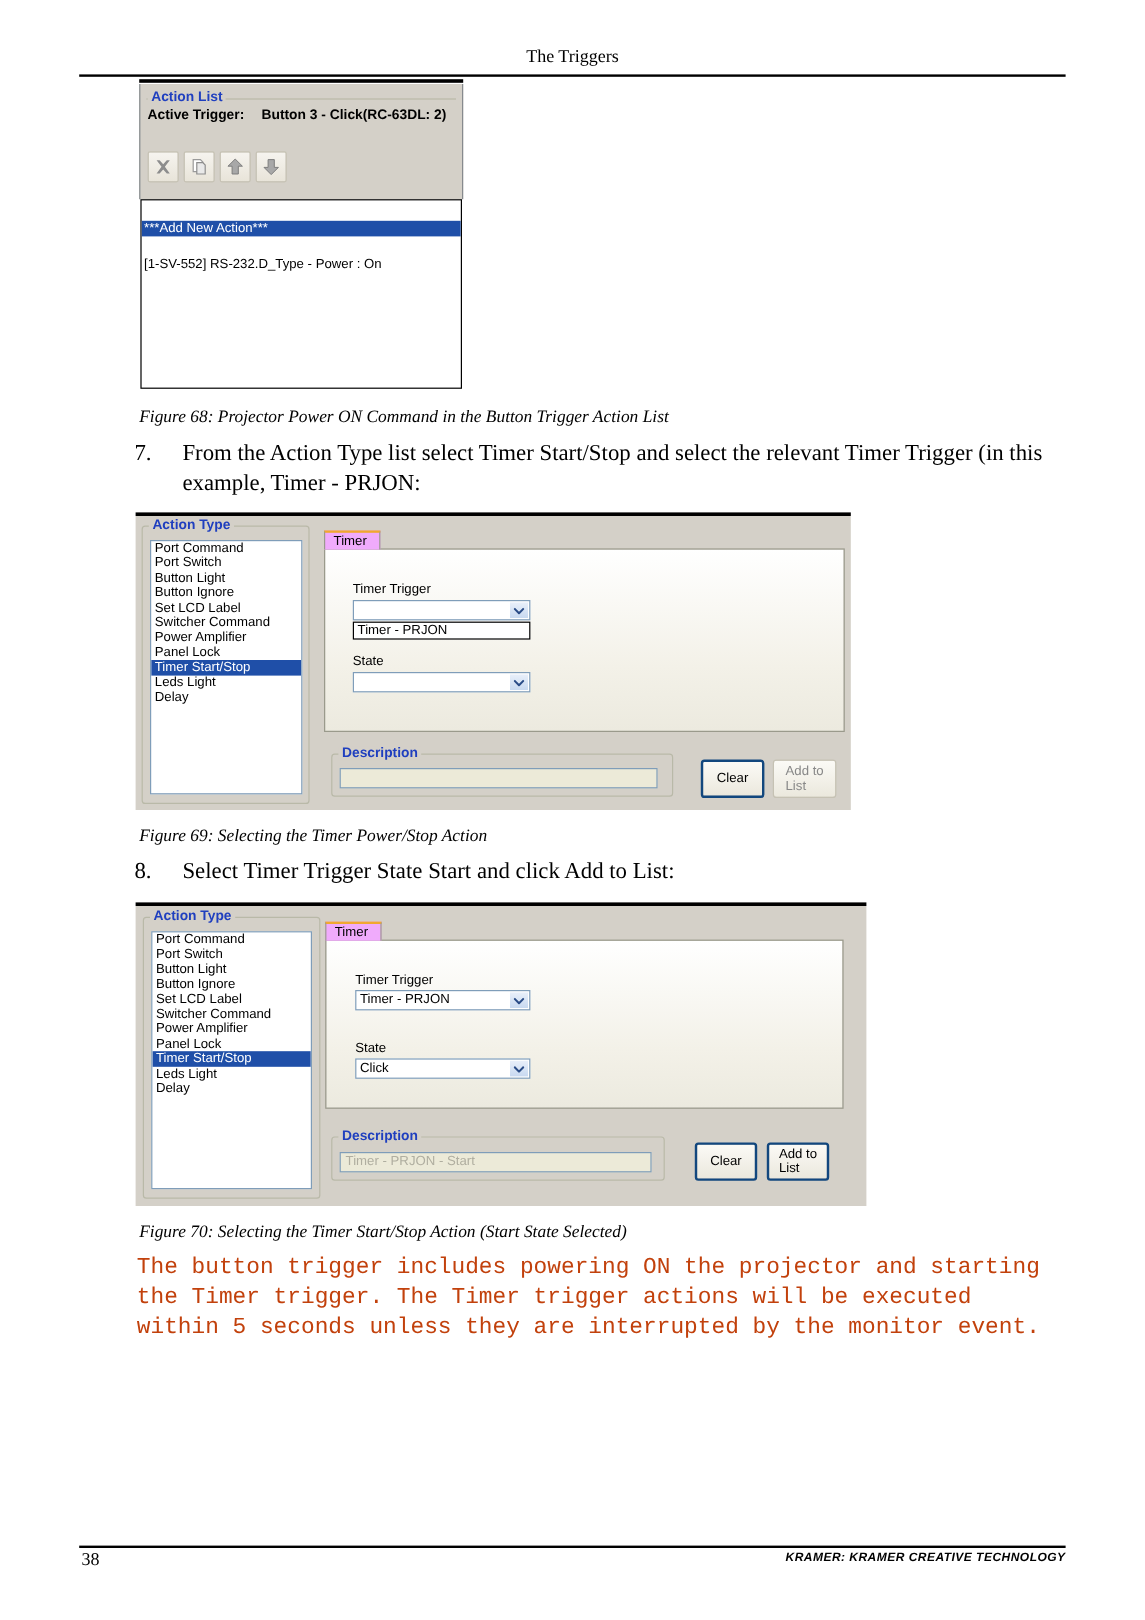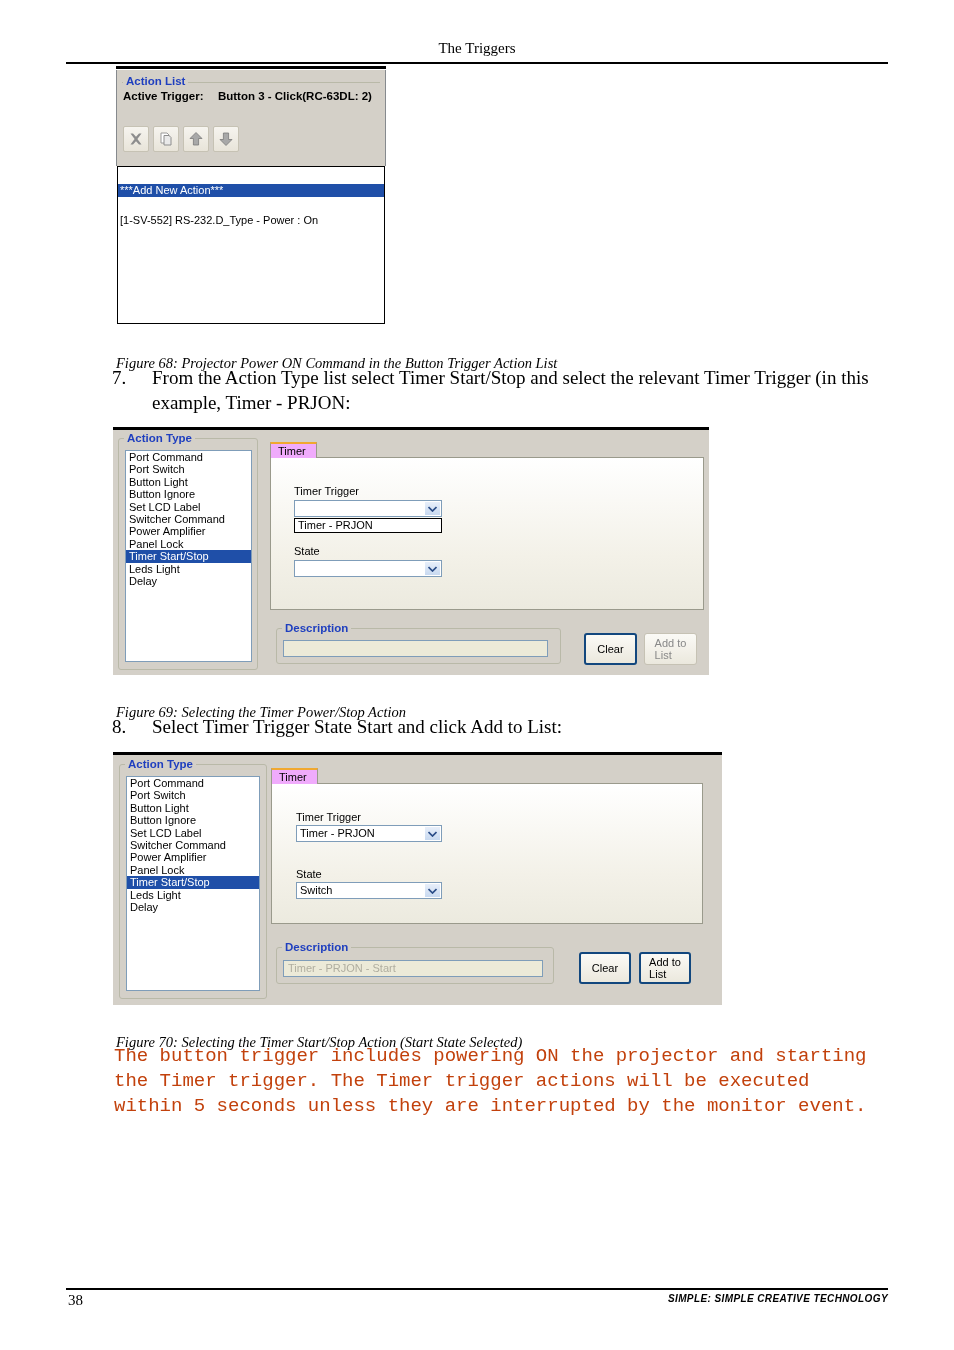--- a/index.html
+++ b/index.html
@@ -39,21 +39,20 @@
     letter-spacing:.4px;
   }
 
   
   .caption{
     position:absolute;
     font-family:"Liberation Serif", serif;
     font-style:italic;
     font-size:14.5px;
     color:#000;
-    margin-top:15px;
   }
   .para{
     position:absolute;
     font-family:Liberation Mono, monospace;
     font-size:19px;
     line-height:25px;
     color:#c2410c;
   }
   .step{
     position:absolute;
@@ -445,21 +444,21 @@
       <span class="val">Timer - PRJON</span>
       <span class="arrow">
         <svg width="9" height="6" viewBox="0 0 9 6">
             <path d="M0.5 1 L4.5 5 L8.5 1" stroke="#2a4c87" stroke-width="1.7" fill="none"></path>
           </svg>
       </span>
     </div>
 
     <div class="fldlabel" style="left:183px;top:113px;">State</div>
     <div class="combo" style="left:183px;top:127px;width:146px;height:17px;">
-      <span class="val">Switch</span>
+      <span class="val">Click</span>
       <span class="arrow">
         <svg width="9" height="6" viewBox="0 0 9 6">
             <path d="M0.5 1 L4.5 5 L8.5 1" stroke="#2a4c87" stroke-width="1.7" fill="none"></path>
           </svg>
       </span>
     </div>
 
     <div class="at-group" style="left:163px;top:192px;width:278px;height:37px;"></div>
     <div class="grouplabel at-label" style="left:169px;top:186px;background:#d4d0c8;">Description</div>
     <div class="descbox" style="left:170px;top:205px;width:260px;height:17px;">
@@ -470,15 +469,15 @@
     <div class="btn focus" style="left:526px;top:197px;width:52px;height:32px;white-space:pre-line;">Add to
 List</div>
   </div>
 
   <div class="caption" style="left:116px;top:1019px;width:760px;">Figure 70: Selecting the Timer Start/Stop Action (Start State Selected)</div>
 
   <div class="para" style="left:114px;top:1044px;width:772px;">The button trigger includes powering ON the projector and starting the Timer trigger. The Timer trigger actions will be executed within 5 seconds unless they are interrupted by the monitor event.</div>
 
   <div class="footer-rule"></div>
   <div class="footer-page">38</div>
-  <div class="footer-brand">SIMPLE:  SIMPLE CREATIVE TECHNOLOGY</div>
+  <div class="footer-brand">KRAMER:  KRAMER CREATIVE TECHNOLOGY</div>
 
 </div>
 
 </body></html>

